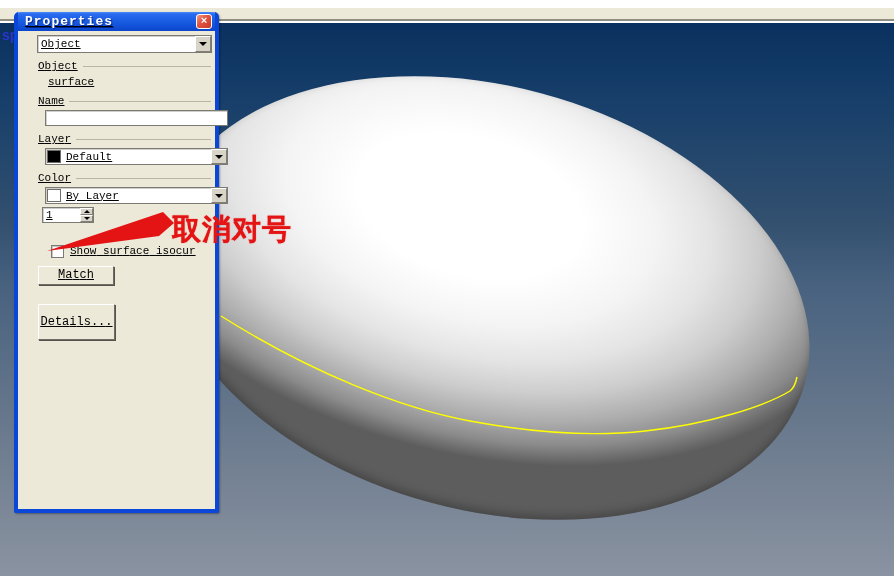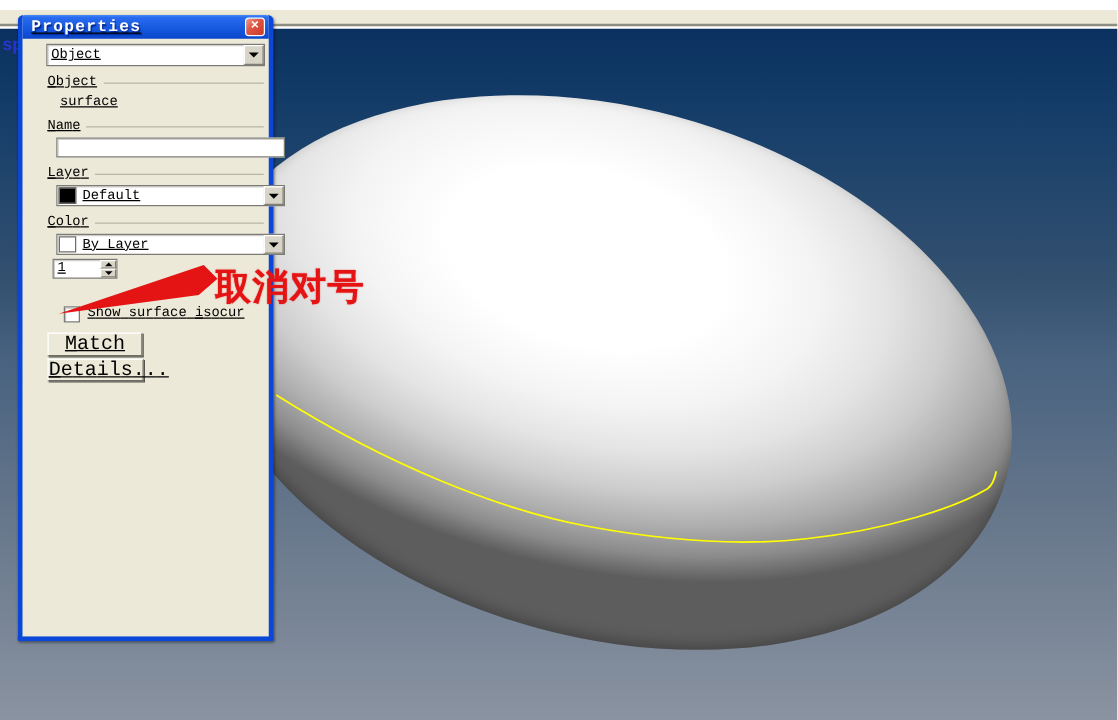--- a/index.html
+++ b/index.html
@@ -79,24 +79,24 @@
       border-bottom:3px solid #000; }
   .tri-down-sm { width:0; height:0; border-left:3px solid transparent; border-right:3px solid transparent;
       border-top:3px solid #000; }
 
   .check-row { margin:22px 0 0 15px; display:flex; align-items:flex-start; }
   .checkbox { width:13px; height:13px; background:#fff; border:1px solid #7b7b73;
       box-shadow:inset 1px 1px 0 rgba(64,64,58,0.3); flex:0 0 auto; }
   .check-label { margin-left:6px; white-space:nowrap; }
 
   .btn { display:block; background:#ece9d8; border:1px solid; border-color:#ffffff #6e6c64 #6e6c64 #ffffff;
-      box-shadow:1px 1px 0 #55534c; font-family:"Liberation Mono", monospace; font-size:16px;
+      box-shadow:1px 1px 0 #55534c; font-family:"Liberation Mono", monospace; font-size:12px;
       text-align:center; cursor:default; }
   .btn-match   { margin:8px 0 0 2px; width:76px; height:19px; line-height:17px; }
-  .btn-details { margin:2px 0 0 2px; width:77px; height:18px; line-height:16px; }
+  .btn-details { margin:19px 0 0 2px; width:77px; height:36px; line-height:16px; }
 </style>
 </head>
 <body>
 
 <div class="screen">
 
   <div class="bar-white"></div>
   <div class="bar-beige"></div>
 
   <div class="viewport">

